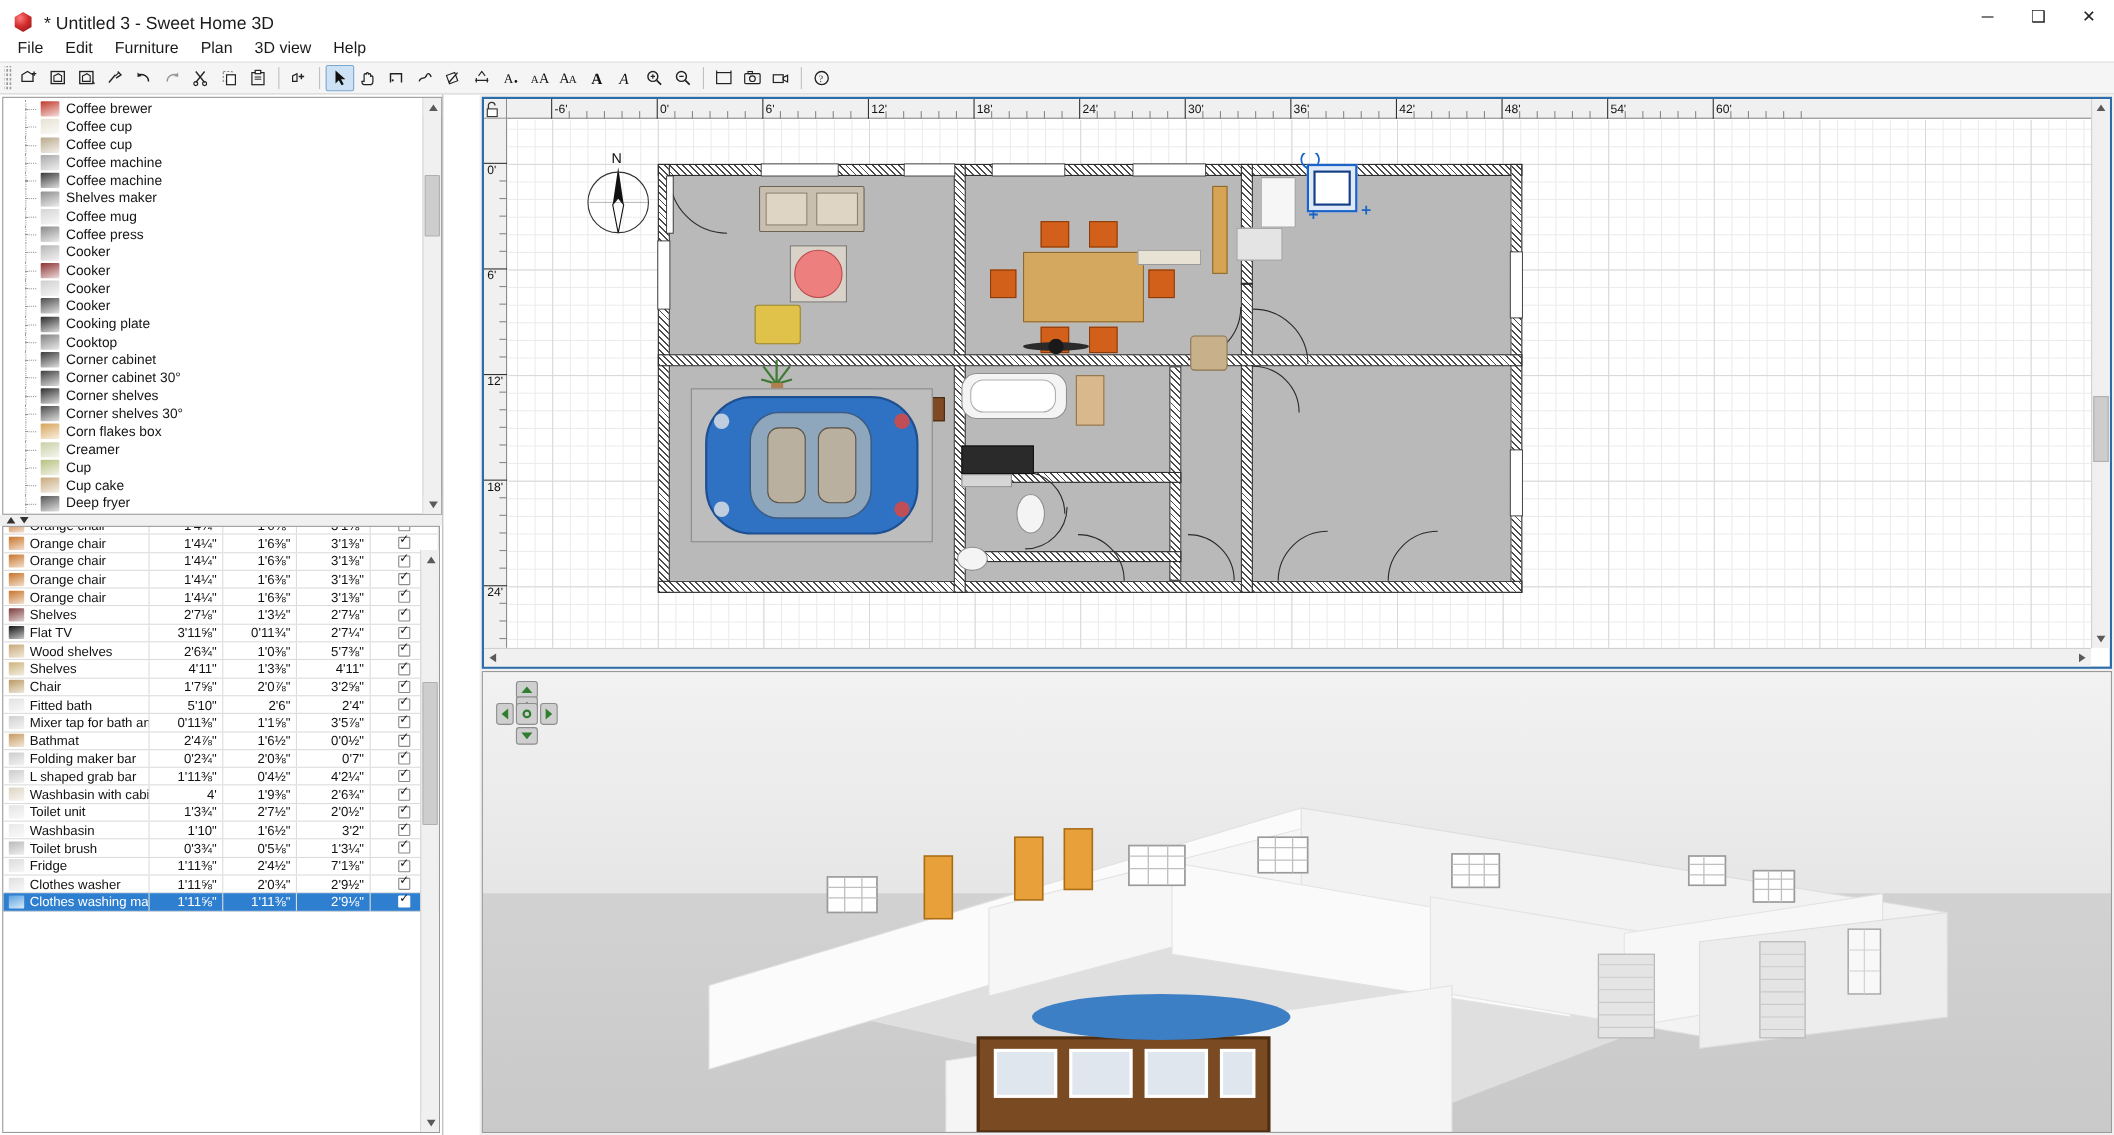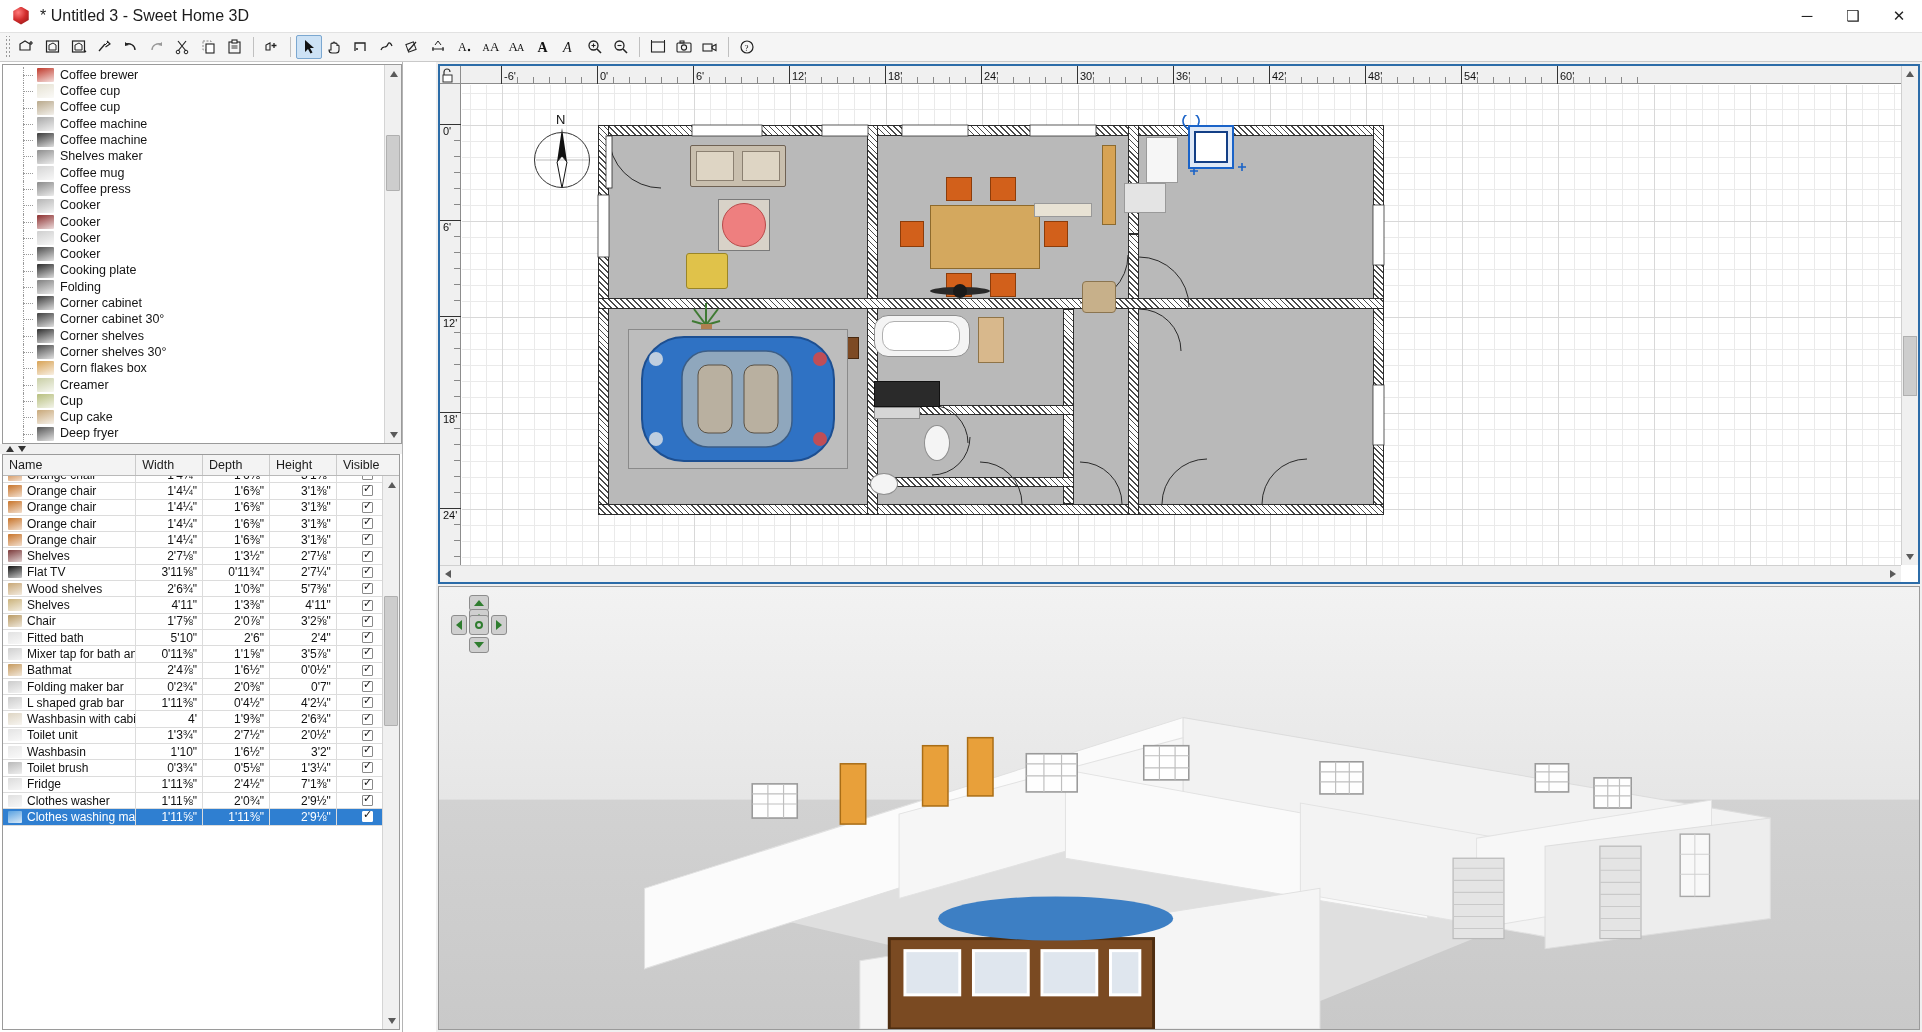--- a/index.html
+++ b/index.html
@@ -2,21 +2,21 @@
 <html><head>
 <meta charset="utf-8">
 <style>
   * { box-sizing: border-box; margin:0; padding:0; }
   html,body { width:1922px; height:1032px; overflow:hidden; background:#f0f0f0;
     font-family:"Liberation Sans", sans-serif; }
   #app { position:relative; width:1922px; height:1032px; display:flex; flex-direction:column;
          background:#ffffff; }
 
   
-  .titlebar { height:32px; background:#ffffff; display:flex; align-items:center;
+  .titlebar { height:32px; background:#ffffff; display:flex; align-items:flex-end;
               border-bottom:1px solid #ffffff; flex:0 0 32px; }
   .tb-icon { width:22px; height:22px; margin-left:10px; margin-right:8px; position:relative; }
   .tb-icon .gem { position:absolute; left:2px; top:2px; width:18px; height:18px;
       background:radial-gradient(circle at 35% 30%, #ff7a7a 0%, #d12b2b 45%, #7d1414 100%);
       clip-path:polygon(50% 0%,93% 25%,93% 75%,50% 100%,7% 75%,7% 25%); }
   .tb-title { font-size:16px; color:#1b1b1b; }
   .tb-spacer { flex:1; }
   .win-btn { width:46px; height:32px; display:flex; align-items:center; justify-content:center;
              font-size:15px; color:#222; }
 
@@ -174,20 +174,28 @@
     <div class="tb-icon">
         <div class="gem"></div>
       </div>
     <div class="tb-title">* Untitled 3 - Sweet Home 3D</div>
     <div class="tb-spacer"></div>
     <div class="win-btn">─</div>
     <div class="win-btn">❑</div>
     <div class="win-btn close">✕</div>
   </div>
 
+  <div class="menubar">
+    <div class="menu-item">File</div>
+    <div class="menu-item">Edit</div>
+    <div class="menu-item">Furniture</div>
+    <div class="menu-item">Plan</div>
+    <div class="menu-item">3D view</div>
+    <div class="menu-item">Help</div>
+  </div>
 
   <div class="toolbar">
     <div class="grip"></div>
 
     <div class="tbtn">
         <svg width="18" height="18" viewBox="0 0 18 18">
           <path d="M2 12 L2 6 L7 3 L12 6 L12 12 Z" fill="none" stroke="#222" stroke-width="1.2"></path>
           <path d="M13 3 l0 4 M11 5 l4 0" stroke="#222" stroke-width="1.2"></path>
         </svg>
       </div>
@@ -444,21 +452,21 @@
             <div class="tnode">
               <div class="vline"></div>
               <div class="dashes"></div>
               <div class="tico" style="background: linear-gradient(160deg, rgb(43, 43, 43) 0%, rgb(255, 255, 255) 120%);"></div>
               <div class="tlabel">Cooking plate</div>
             </div>
             <div class="tnode">
               <div class="vline"></div>
               <div class="dashes"></div>
               <div class="tico" style="background: linear-gradient(160deg, rgb(128, 128, 128) 0%, rgb(255, 255, 255) 120%);"></div>
-              <div class="tlabel">Folding</div>
+              <div class="tlabel">Cooktop</div>
             </div>
             <div class="tnode">
               <div class="vline"></div>
               <div class="dashes"></div>
               <div class="tico" style="background: linear-gradient(160deg, rgb(59, 59, 59) 0%, rgb(255, 255, 255) 120%);"></div>
               <div class="tlabel">Corner cabinet</div>
             </div>
             <div class="tnode">
               <div class="vline"></div>
               <div class="dashes"></div>
@@ -518,27 +526,20 @@
             </div>
         </div>
       </div>
 
       <div class="hsplit">
         <div class="tri up"></div>
         <div class="tri down"></div>
       </div>
 
       <div class="ftable-wrap">
-        <div class="fthead">
-          <div class="th c-name">Name</div>
-          <div class="th c-w">Width</div>
-          <div class="th c-d">Depth</div>
-          <div class="th c-h">Height</div>
-          <div class="th c-v">Visible</div>
-        </div>
         <div class="ftbody" id="ft-body">
             <div class="ftrow" style="margin-top: -9px;">
               <div class="cell c-name">
                 <div class="fico" style="background: linear-gradient(160deg, rgb(200, 116, 42) 0%, rgb(255, 255, 255) 130%);"></div>
                 <span>Orange chair</span>
               </div>
               <div class="cell num c-w">1'4¼"</div>
               <div class="cell num c-d">1'6⅜"</div>
               <div class="cell num c-h">3'1⅜"</div>
               <div class="cell ctr c-v">

